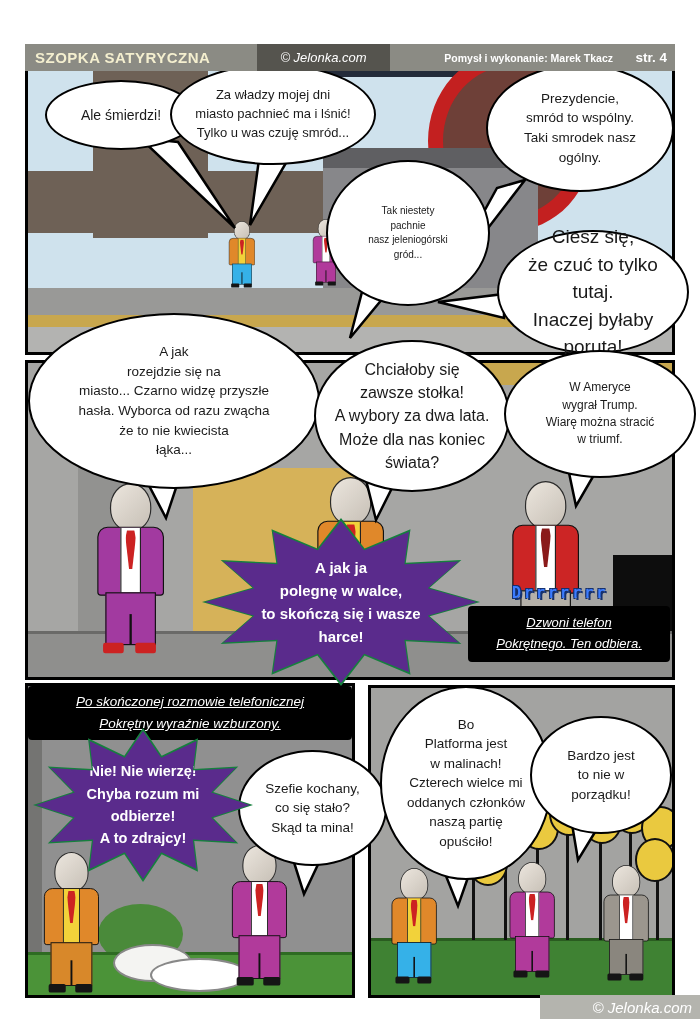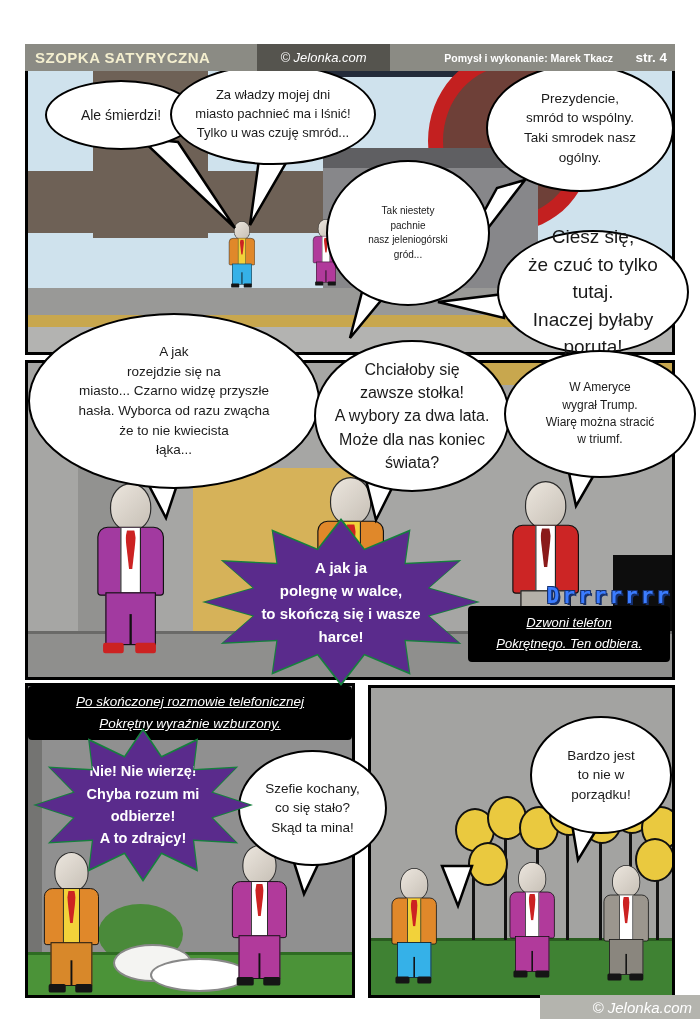--- a/index.html
+++ b/index.html
@@ -46,22 +46,22 @@
         6.7% 25%,26.7% 26.7%,25% 6.7%,41.5% 18.1%,50% 0%,58.5% 18.1%,75% 6.7%,73.3% 26.7%,
         93.3% 25%,81.9% 41.5%);}
   .stxt{white-space:pre-line;color:#fff;font-weight:bold;line-height:1.55;}
 
   
   .caption{position:absolute;background:#000;color:#fff;font-style:italic;z-index:6;
            display:flex;align-items:center;justify-content:center;text-align:center;
            border-radius:4px;}
   .ctxt{white-space:pre-line;line-height:1.6;text-decoration:underline;}
   .sfx{position:absolute;z-index:6;color:#3b7cff;font-family:"DejaVu Sans Mono",monospace;
-       font-weight:bold;font-size:21px;letter-spacing:3px;
-       text-shadow:2px 2px 0 #15306e,-1px -1px 0 #15306e,1px -1px 0 #15306e,-1px 1px 0 #15306e;text-align:right;}
+       font-weight:bold;font-size:15px;letter-spacing:3px;
+       text-shadow:2px 2px 0 #15306e,-1px -1px 0 #15306e,1px -1px 0 #15306e,-1px 1px 0 #15306e;}
 
   
   .fig{position:absolute;width:60px;height:150px;transform-origin:top left;z-index:3;}
   .fig .head{position:absolute;left:13px;top:0;width:34px;height:40px;
        border-radius:50% 50% 46% 46%;background:linear-gradient(135deg,#ece6de,#c6bfb5);
        border:1.5px solid #2a2a2a;}
   .fig .torso{position:absolute;left:2px;top:38px;width:56px;height:58px;background:var(--j);
        border:1.5px solid #111;border-radius:9px 9px 3px 3px;}
   .fig .shirt{position:absolute;left:50%;top:0;transform:translateX(-50%);width:16px;
        height:100%;background:var(--sh);border-left:1px solid #222;border-right:1px solid #222;}
@@ -390,20 +390,29 @@
 odbierze!
 A to zdrajcy!</span>
       </div>
   </div>
   <div class="bubble" style="left:238px;top:750px;width:145px;height:112px">
     <span class="btxt" style="font-size:13.5px">Szefie kochany,
 co się stało?
 Skąd ta mina!</span>
   </div>
 
+  <div class="bubble" style="left:380px;top:686px;width:168px;height:190px">
+    <span class="btxt" style="font-size:13.5px">Bo
+Platforma jest
+w malinach!
+Czterech wielce mi
+oddanych członków
+naszą partię
+opuściło!</span>
+  </div>
   <div class="bubble" style="left:530px;top:716px;width:138px;height:114px">
     <span class="btxt" style="font-size:13.5px">Bardzo jest
 to nie w
 porządku!</span>
   </div>
 
   <div class="foot">© Jelonka.com</div>
 
 </div>
 

